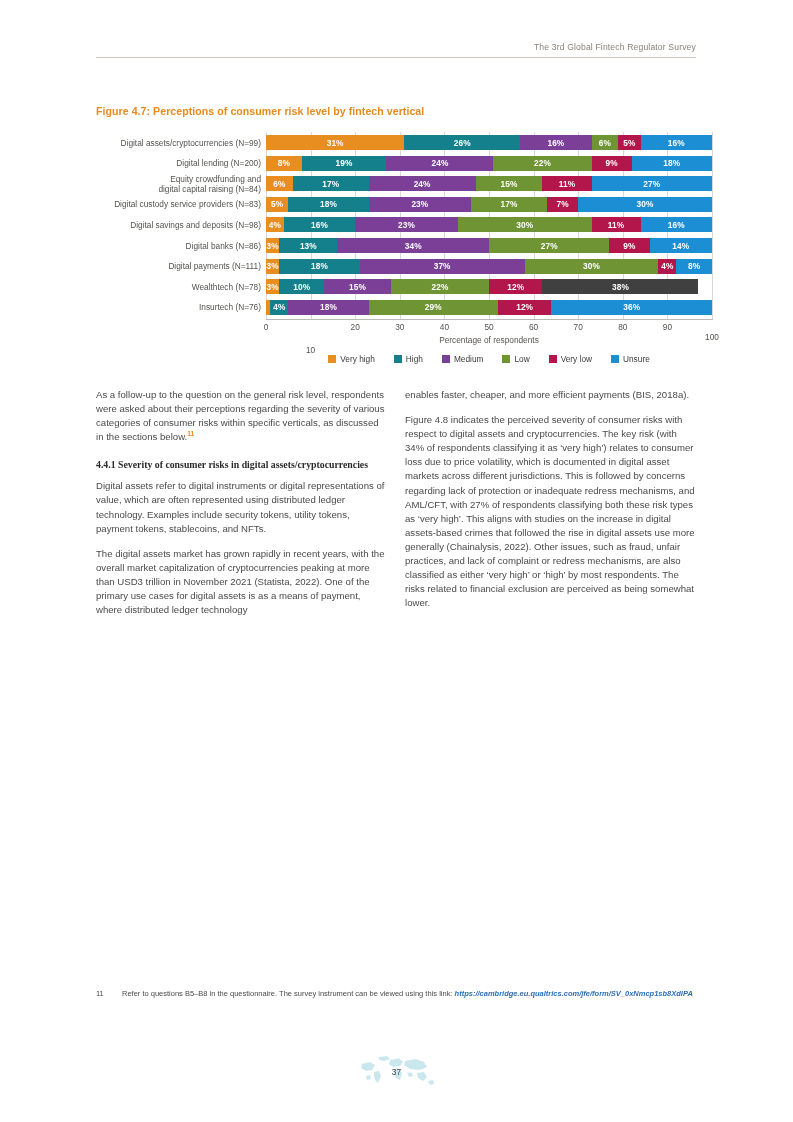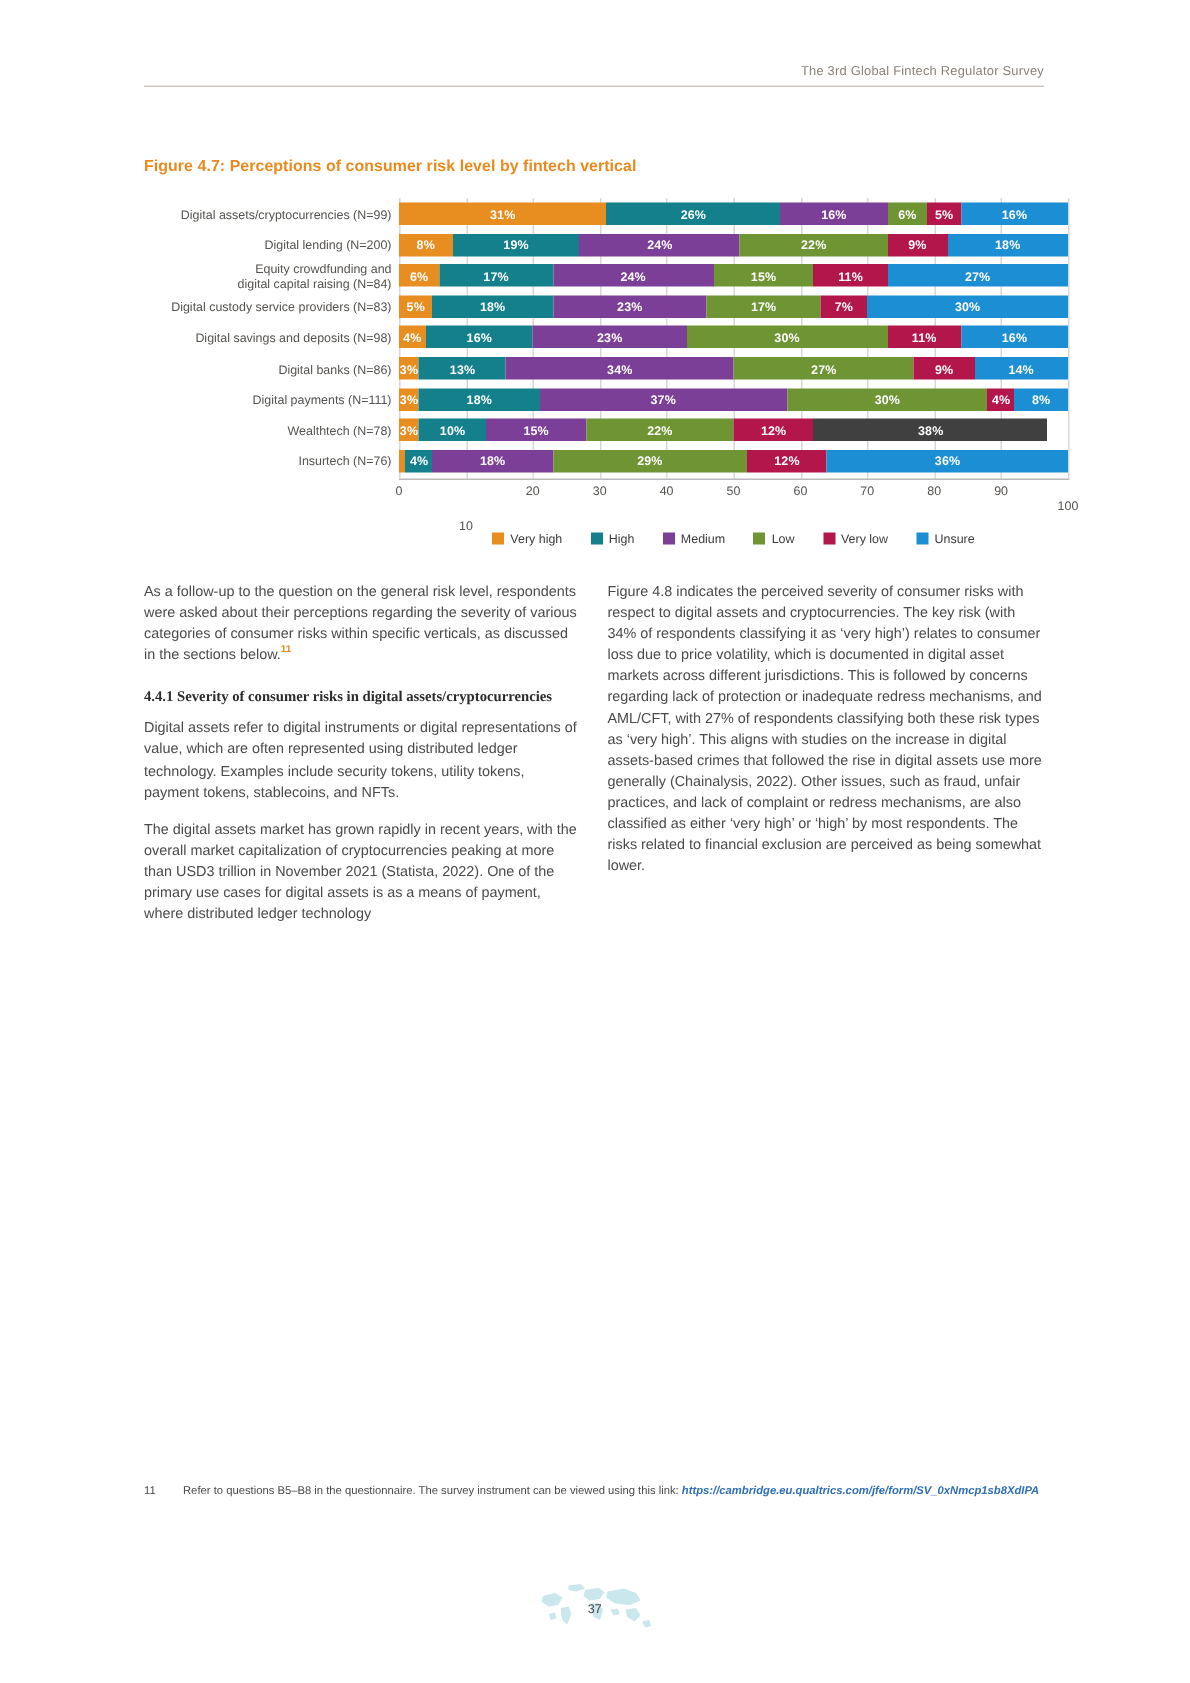--- a/index.html
+++ b/index.html
@@ -371,20 +371,21 @@
         <div class="xt" style="left: 89.2px;">20</div>
         <div class="xt" style="left: 133.8px;">30</div>
         <div class="xt" style="left: 178.4px;">40</div>
         <div class="xt" style="left: 223px;">50</div>
         <div class="xt" style="left: 267.6px;">60</div>
         <div class="xt" style="left: 312.2px;">70</div>
         <div class="xt" style="left: 356.8px;">80</div>
         <div class="xt" style="left: 401.4px;">90</div>
         <div class="xt" style="left: 446px; margin-top: 10px;">100</div>
       </div>
+    <div class="xaxis-title">Percentage of respondents</div>
     <div class="legend" id="legend">
         <div class="lg-item">
           <span class="lg-sw" style="background: rgb(232, 141, 32);"></span>
           <span class="lg-tx">Very high</span>
         </div>
         <div class="lg-item">
           <span class="lg-sw" style="background: rgb(19, 128, 140);"></span>
           <span class="lg-tx">High</span>
         </div>
         <div class="lg-item">
@@ -408,20 +409,21 @@
 </div>
 
 <div class="cols">
   <div class="col" id="col-left">
       <p class="body">As a follow-up to the question on the general risk level, respondents were asked about their perceptions regarding the severity of various categories of consumer risks within specific verticals, as discussed in the sections below.<span class="fn-ref">11</span></p>
       <h3 class="sub">4.4.1  Severity of consumer risks in digital assets/cryptocurrencies</h3>
       <p class="body">Digital assets refer to digital instruments or digital representations of value, which are often represented using distributed ledger technology. Examples include security tokens, utility tokens, payment tokens, stablecoins, and NFTs.</p>
       <p class="body">The digital assets market has grown rapidly in recent years, with the overall market capitalization of cryptocurrencies peaking at more than USD3 trillion in November 2021 (Statista, 2022). One of the primary use cases for digital assets is as a means of payment, where distributed ledger technology</p>
     </div>
   <div class="col" id="col-right">
+      <p class="body">enables faster, cheaper, and more efficient payments (BIS, 2018a).</p>
       <p class="body">Figure 4.8 indicates the perceived severity of consumer risks with respect to digital assets and cryptocurrencies. The key risk (with 34% of respondents classifying it as ‘very high’) relates to consumer loss due to price volatility, which is documented in digital asset markets across different jurisdictions. This is followed by concerns regarding lack of protection or inadequate redress mechanisms, and AML/CFT, with 27% of respondents classifying both these risk types as ‘very high’. This aligns with studies on the increase in digital assets-based crimes that followed the rise in digital assets use more generally (Chainalysis, 2022). Other issues, such as fraud, unfair practices, and lack of complaint or redress mechanisms, are also classified as either ‘very high’ or ‘high’ by most respondents. The risks related to financial exclusion are perceived as being somewhat lower.</p>
     </div>
 </div>
 
 <div class="footnote">
   <span class="fn-num">11</span><span>Refer to questions B5–B8 in the questionnaire. The survey instrument can be viewed using this link: </span><span class="fn-link">https://cambridge.eu.qualtrics.com/jfe/form/SV_0xNmcp1sb8XdIPA</span>
 </div>
 
 <div class="pagefoot">
   <svg class="globe" viewBox="0 0 160 88">

